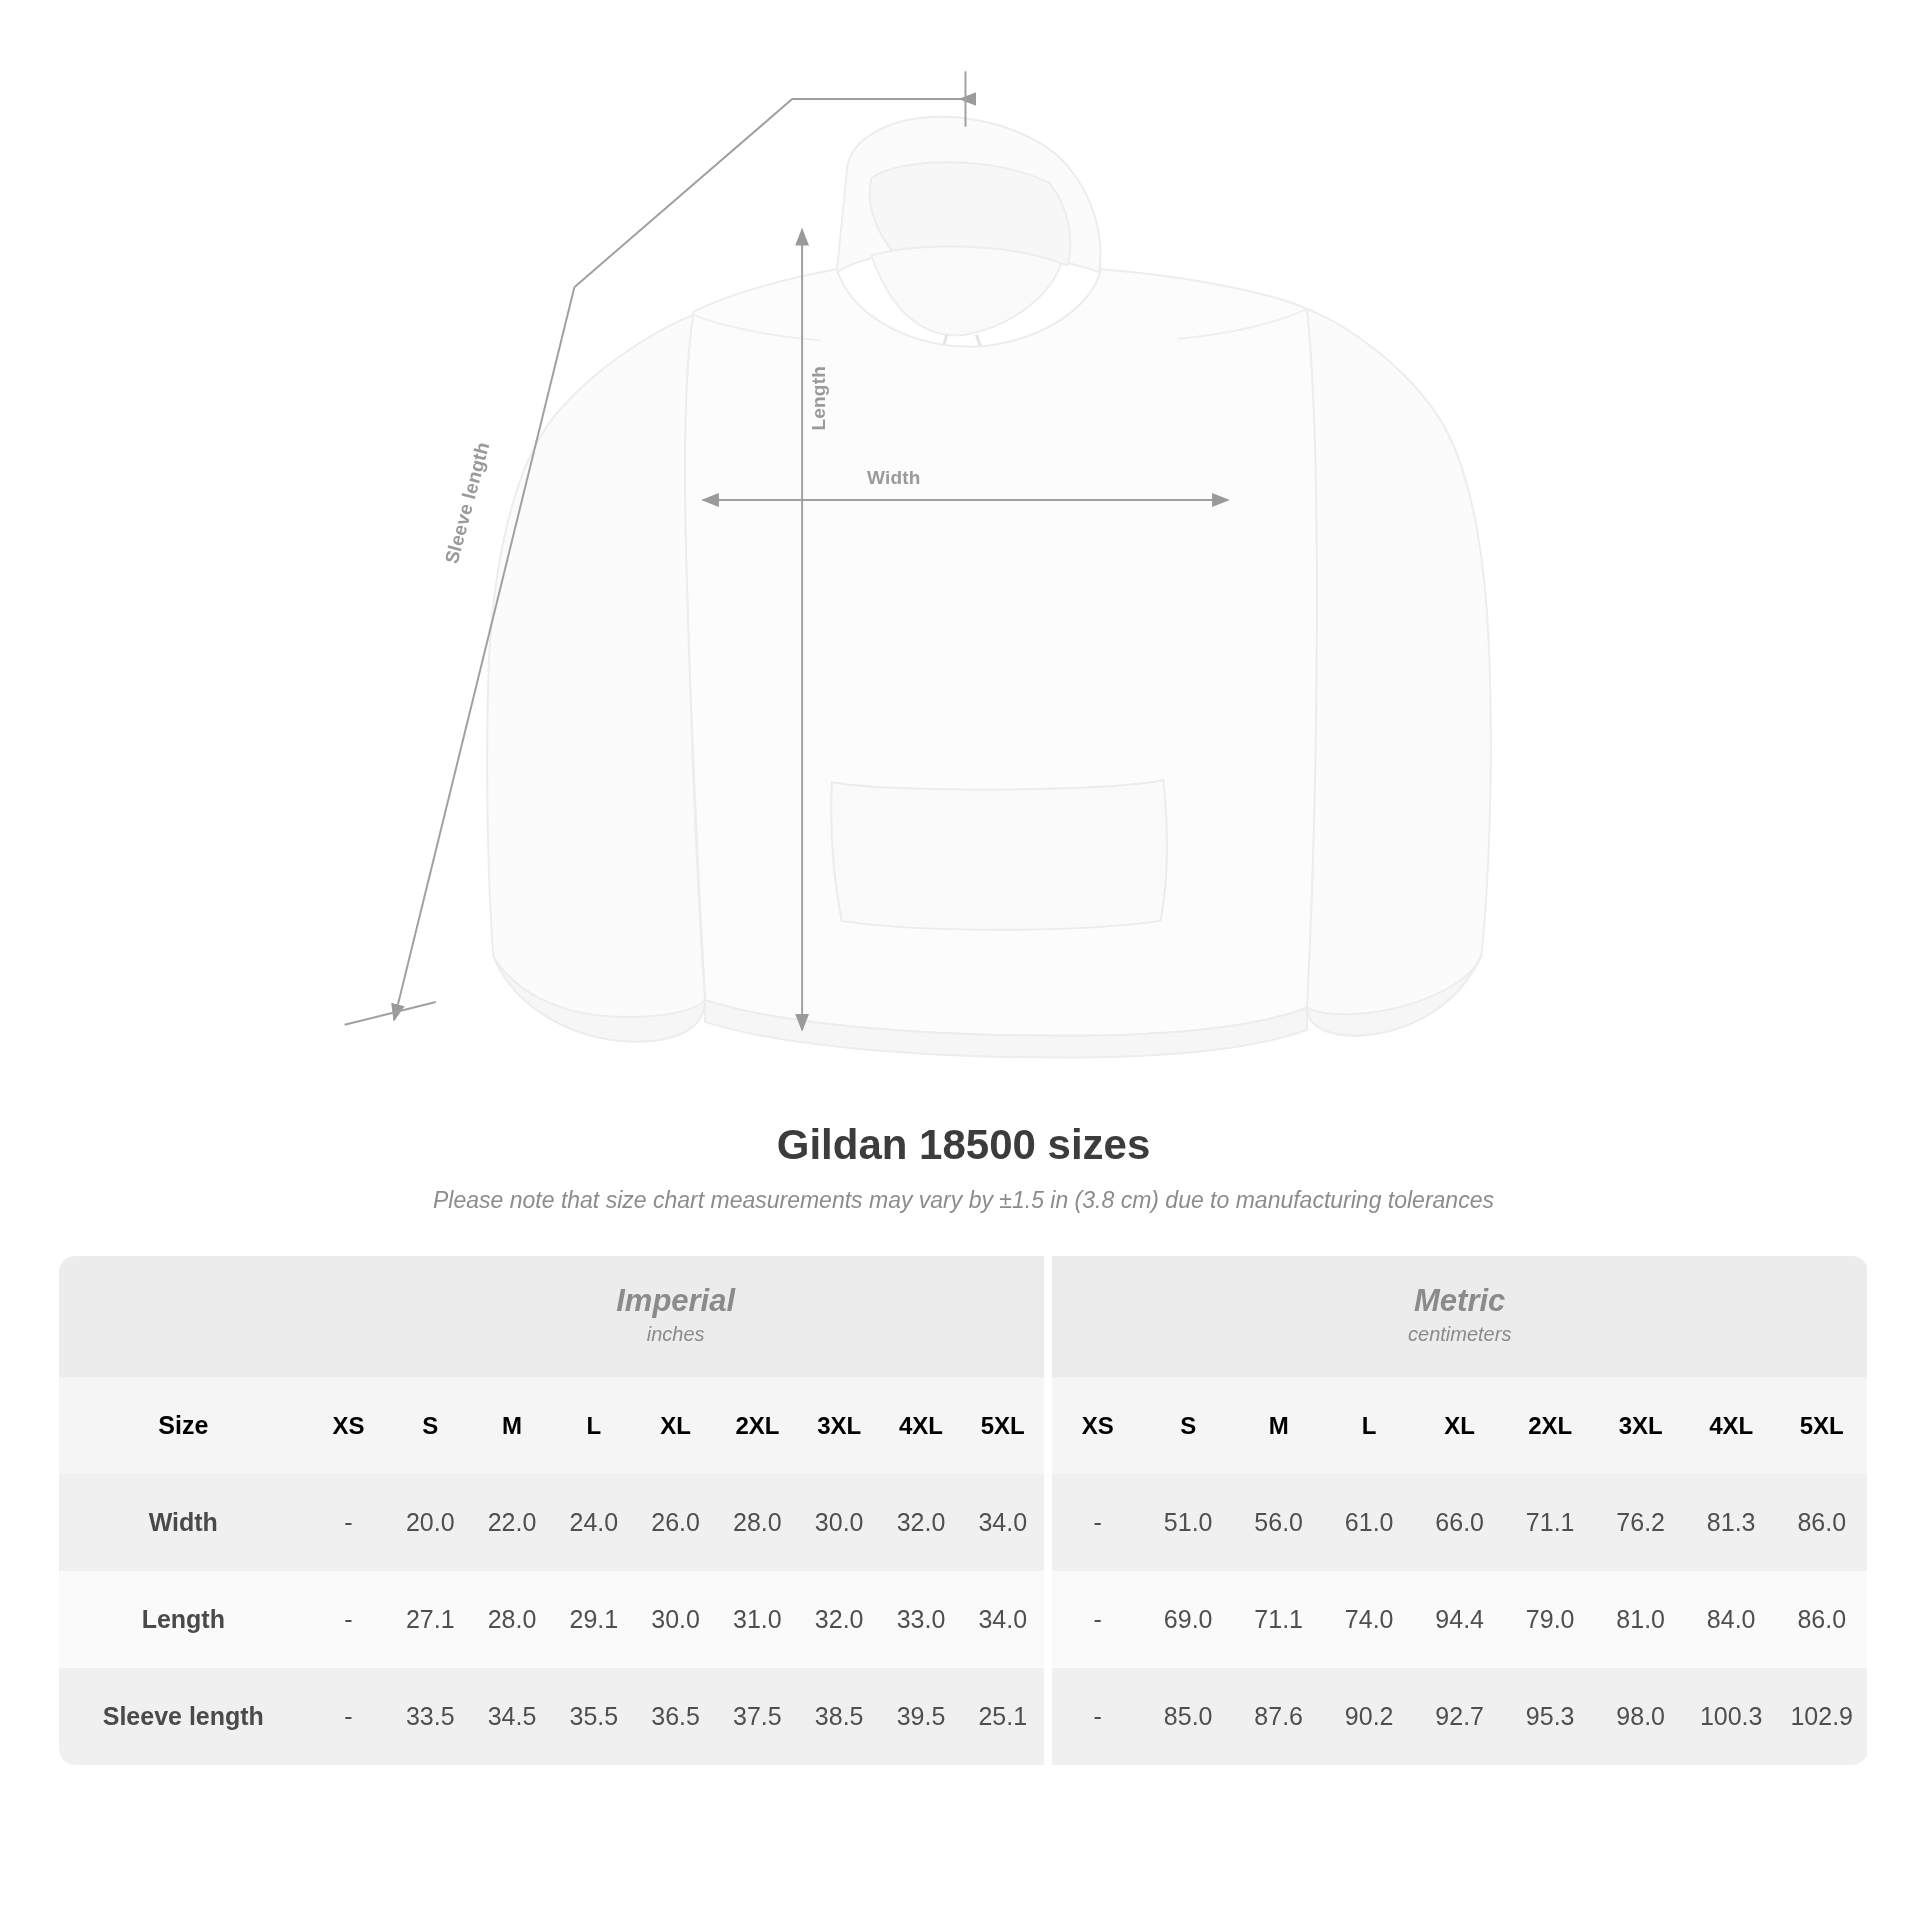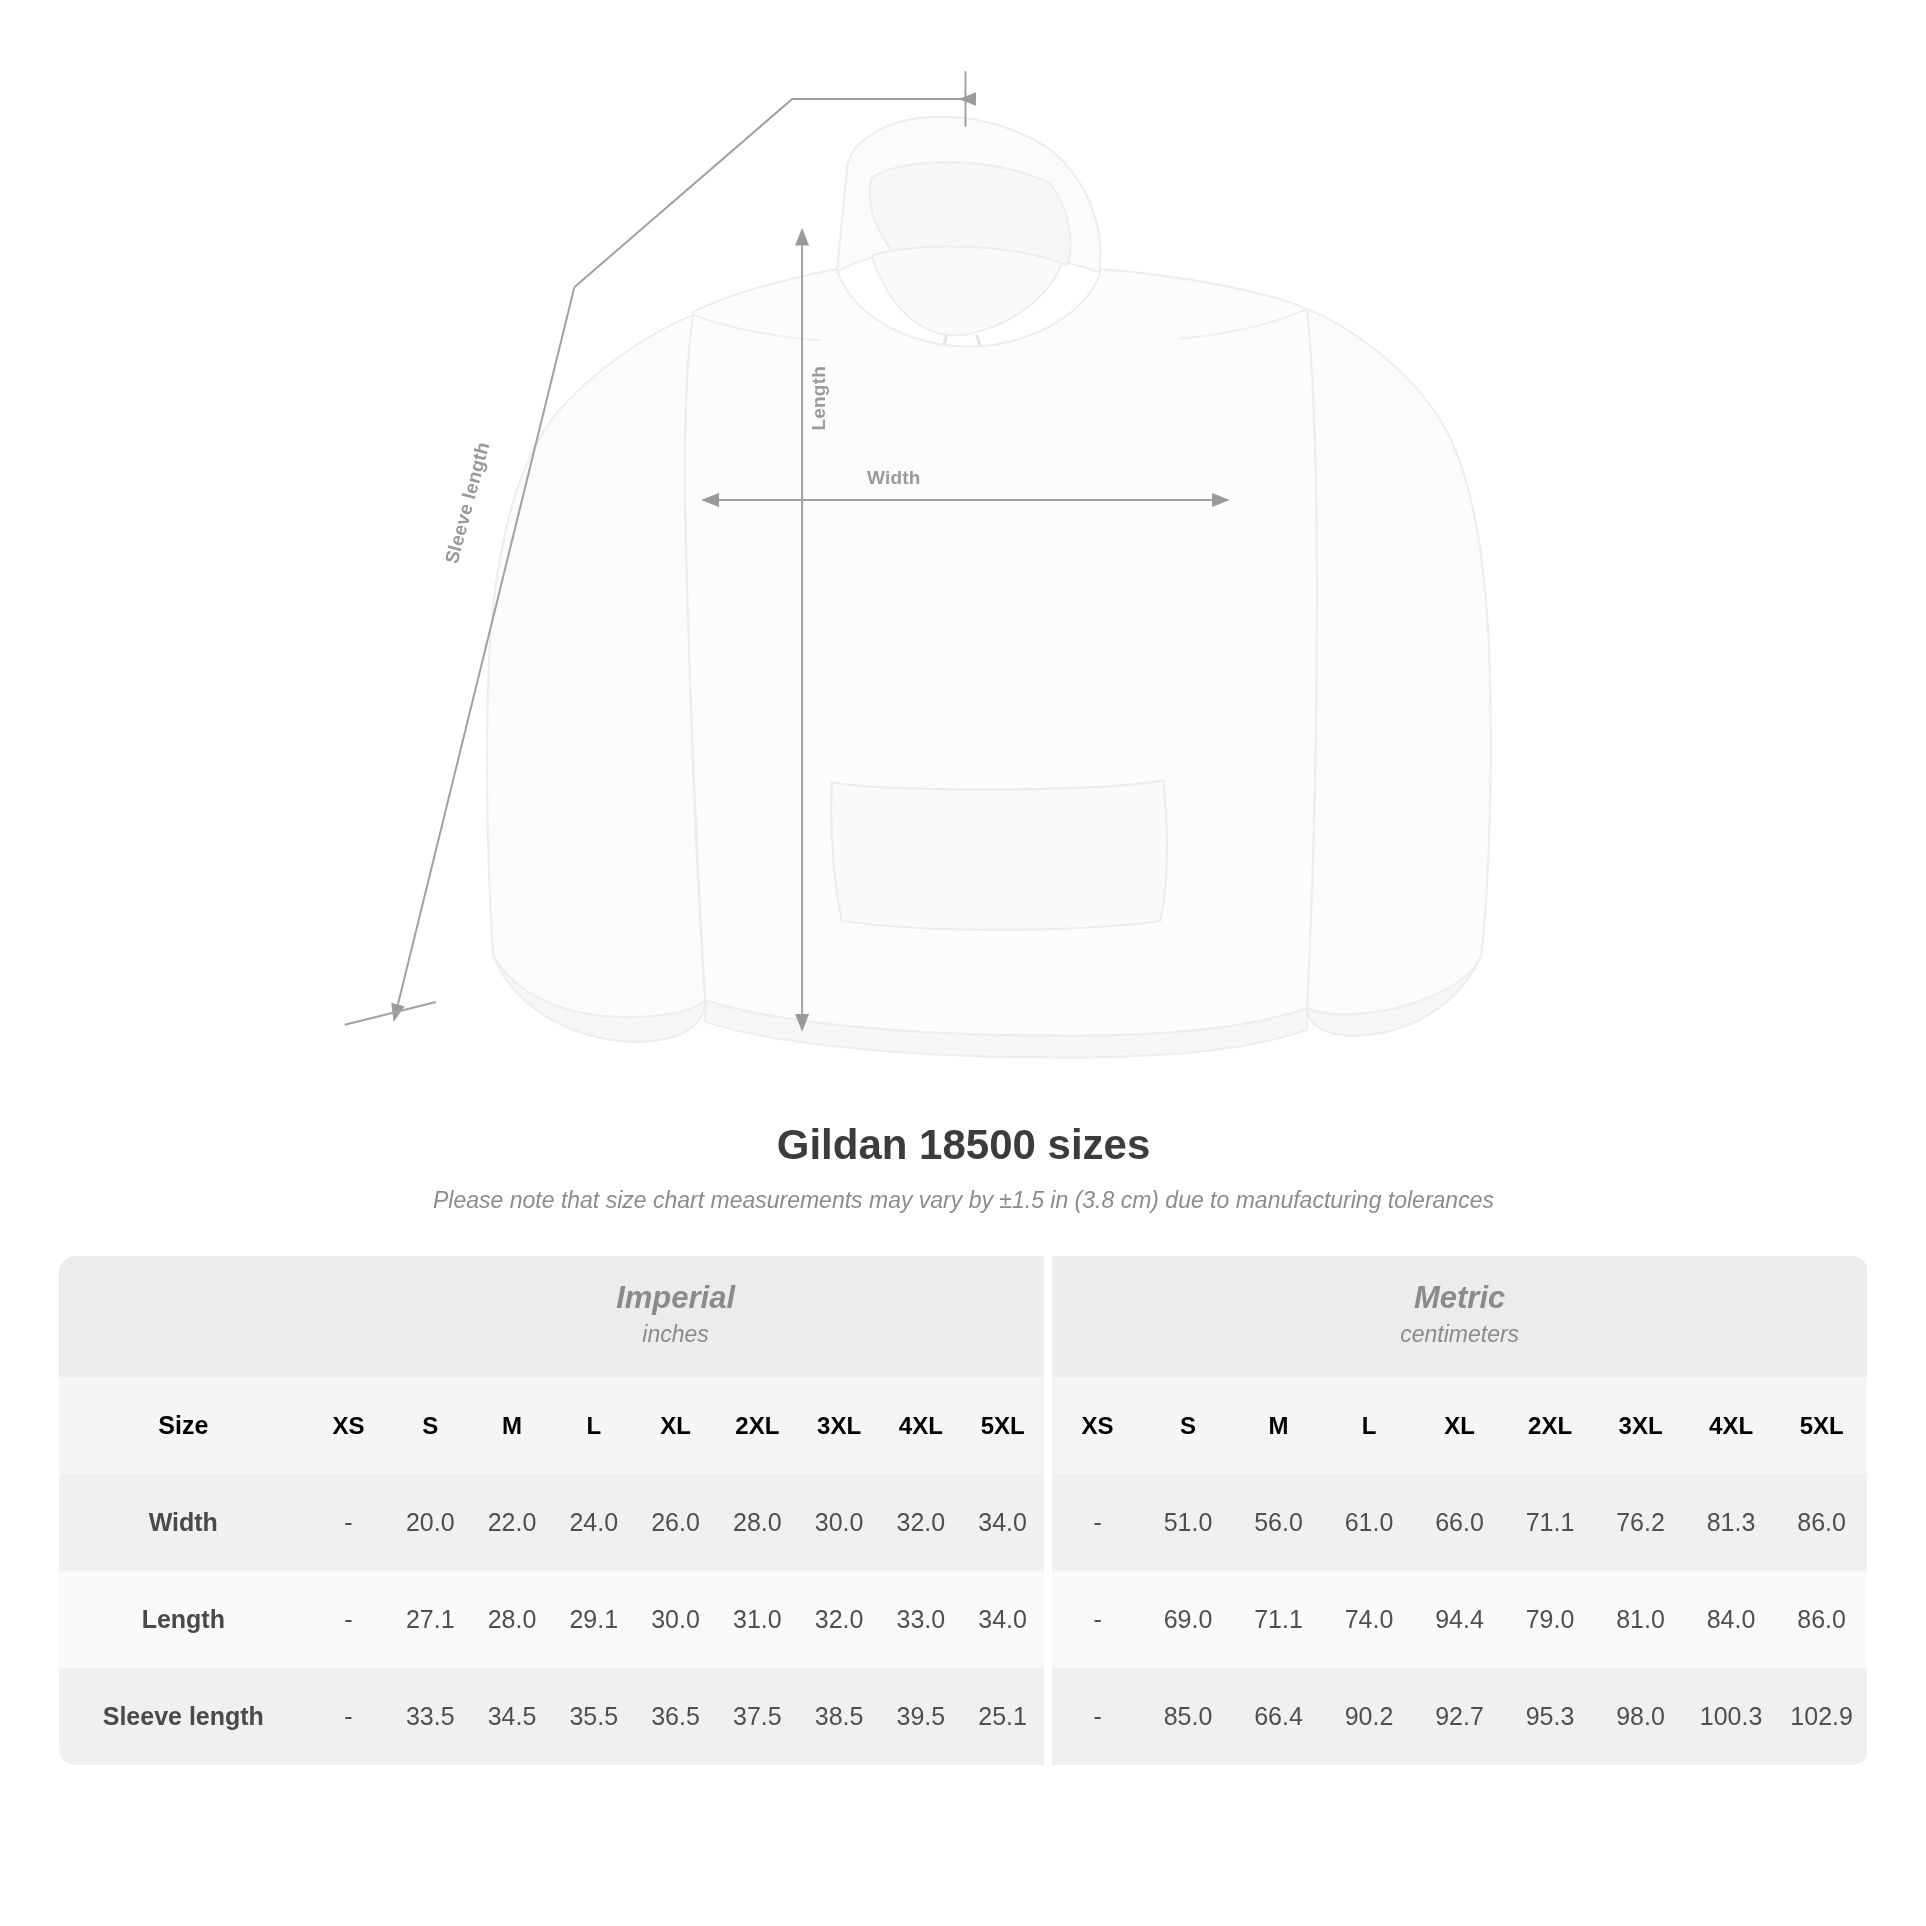--- a/index.html
+++ b/index.html
@@ -87,21 +87,21 @@
     padding: 0;
   }
   .unit-name {
     font-size: 31px;
     font-weight: bold;
     font-style: italic;
     color: #8b8b8b;
     line-height: 1.15;
   }
   .unit-sub {
-    font-size: 23px;
+    font-size: 20px;
     font-style: italic;
     color: #8b8b8b;
     line-height: 1.6;
   }
   .hdr-row td {
     background: #f5f5f5;
     height: 95px;
     font-size: 24px;
     font-weight: bold;
     color: #000000;
@@ -325,21 +325,21 @@
           <td class="vline">34.5</td>
           <td class="vline">35.5</td>
           <td class="vline">36.5</td>
           <td class="vline">37.5</td>
           <td class="vline">38.5</td>
           <td class="vline">39.5</td>
           <td class="vline">25.1</td>
           <td class="gap-col"></td>
           <td class="vline">-</td>
           <td class="vline">85.0</td>
-          <td class="vline">66.4</td>
+          <td class="vline">87.6</td>
           <td class="vline">90.2</td>
           <td class="vline">92.7</td>
           <td class="vline">95.3</td>
           <td class="vline">98.0</td>
           <td class="vline">100.3</td>
           <td class="vline">102.9</td>
         </tr>
       </tbody>
     </table>
   </div>

